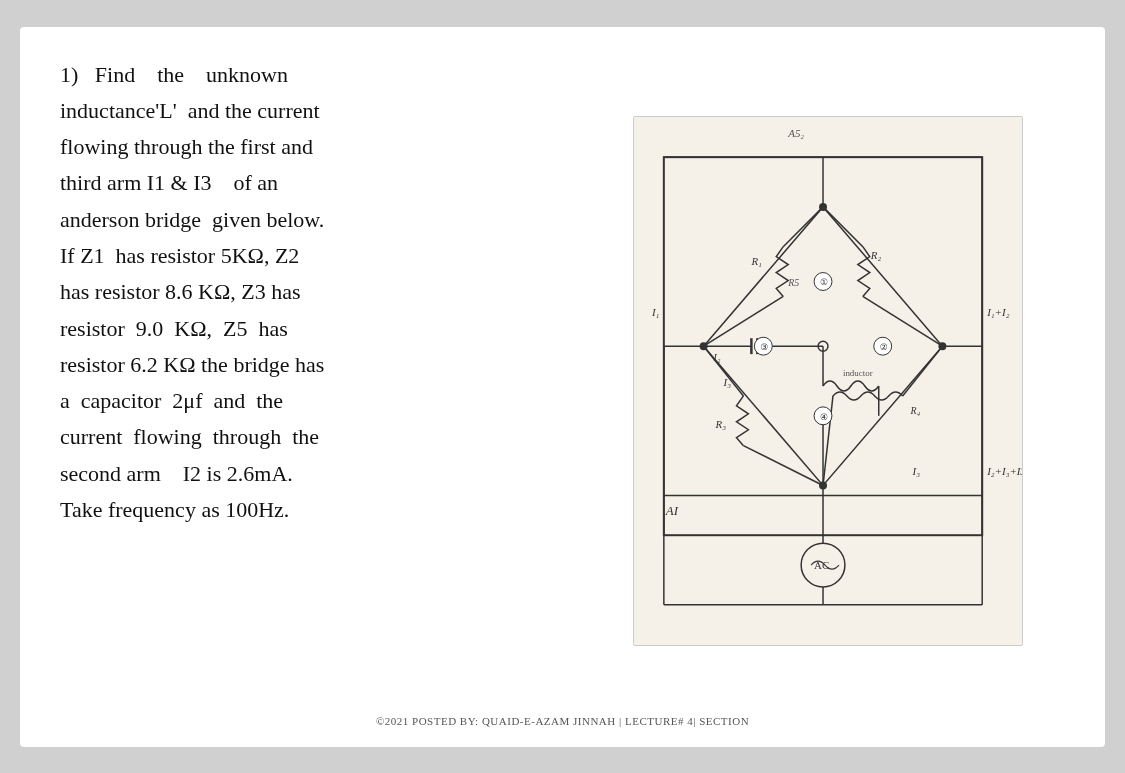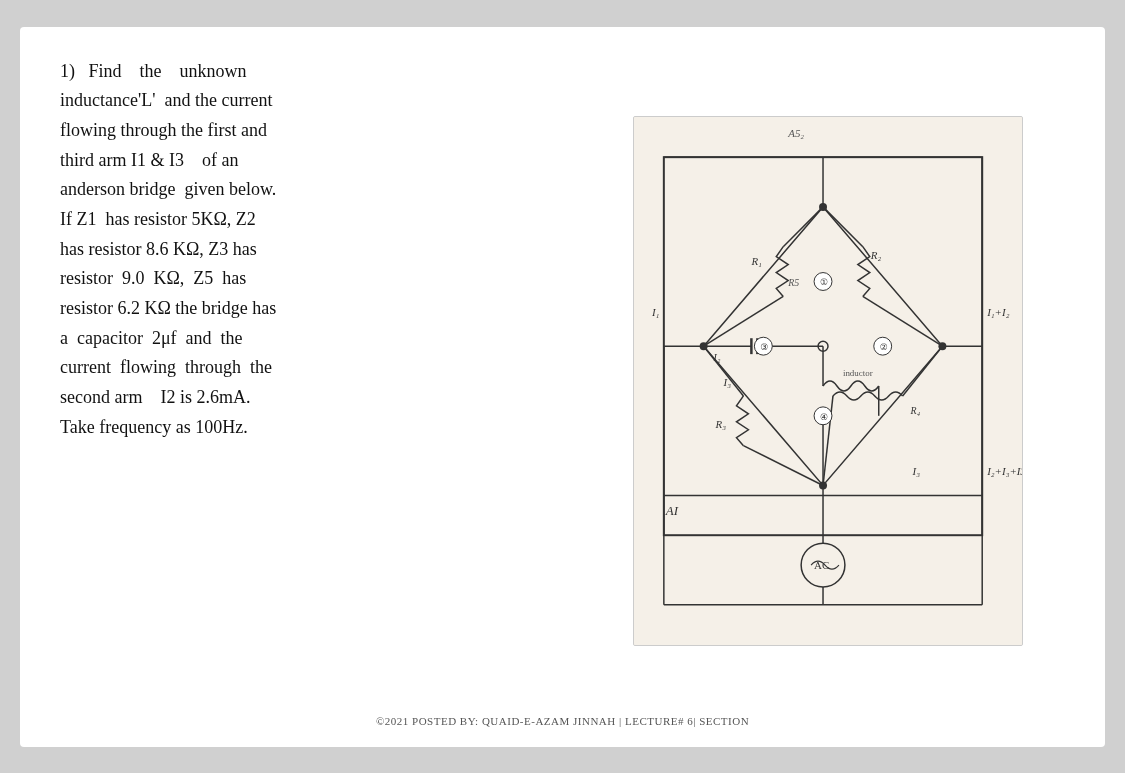--- a/index.html
+++ b/index.html
@@ -28,21 +28,21 @@
 
     .content-row {
       display: flex;
       flex-direction: row;
       gap: 30px;
       flex: 1;
     }
 
     .text-section {
       flex: 0 0 500px;
-      font-size: 18px;
+      font-size: 22px;
       line-height: 1.65;
       color: #111;
       text-align: justify;
     }
 
     .text-section p {
       margin: 0;
     }
 
     .image-section {
@@ -201,15 +201,15 @@
 
           <text x="32" y="400" font-size="13" fill="#333" font-style="italic">AI</text>
 
           <text x="155" y="20" font-size="11" fill="#555" font-style="italic">A5₂</text>
         </svg>
       </div>
     </div>
   </div>
 
   <div class="footer-bar">
-    <span>©2021         POSTED BY: QUAID-E-AZAM JINNAH  | LECTURE# 6| SECTION</span>
+    <span>©2021         POSTED BY: QUAID-E-AZAM JINNAH  | LECTURE# 4| SECTION</span>
   </div>
 </div>
 
 </body></html>

